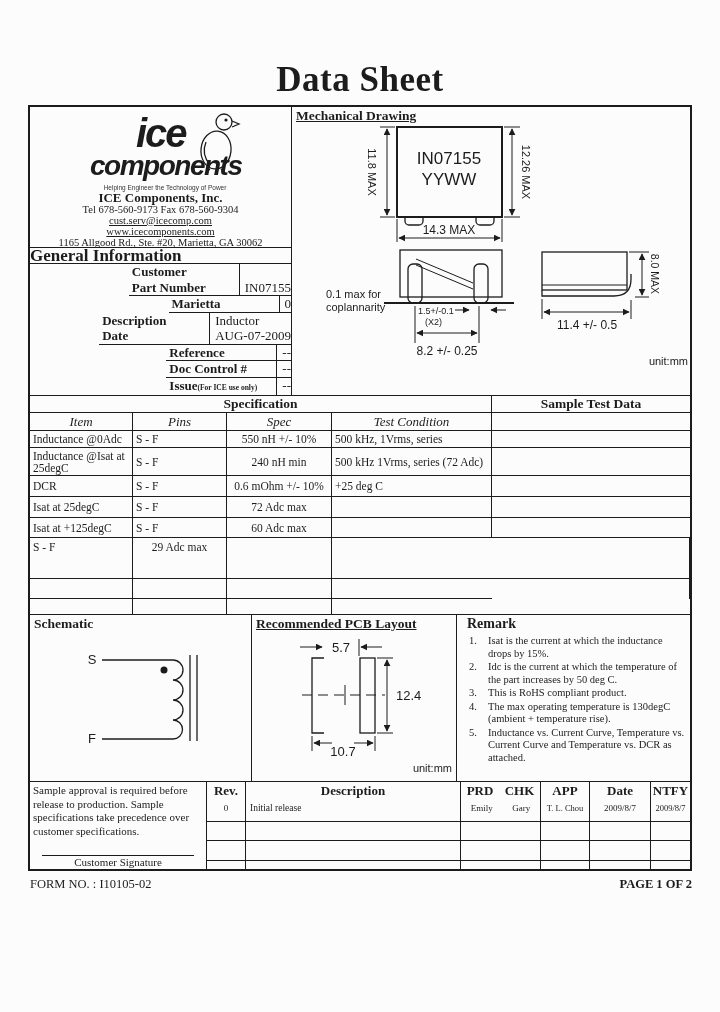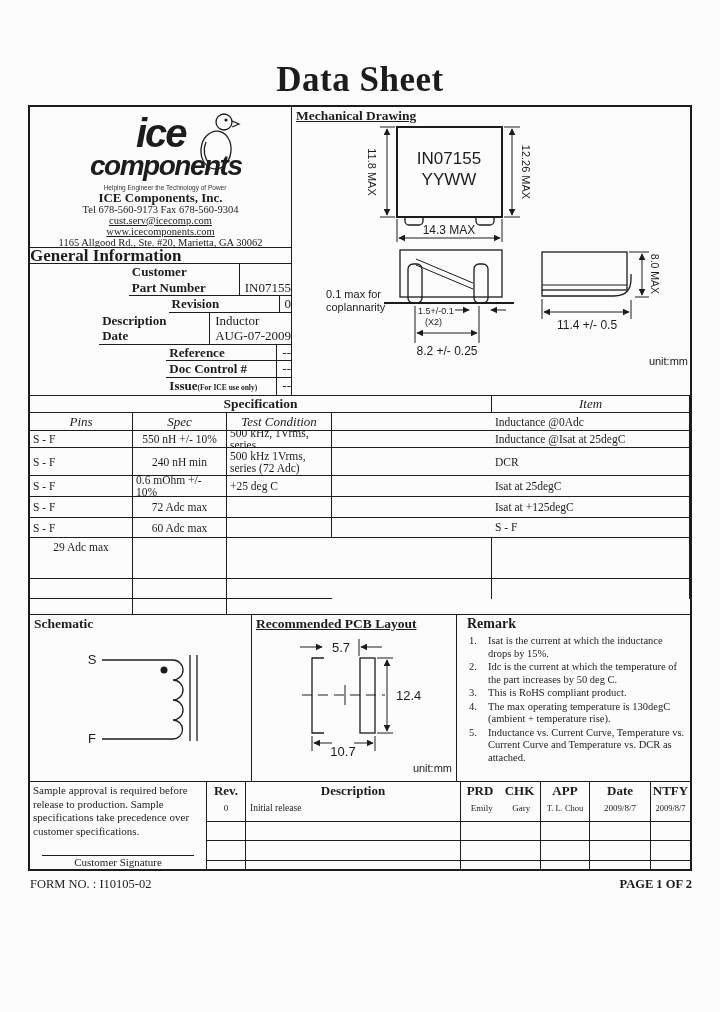--- a/index.html
+++ b/index.html
@@ -123,21 +123,21 @@
           <div class="gi-lab">
             <div>Customer</div>
             <div>Part Number</div>
           </div>
           <div class="gi-val">
             <div style="flex:1;"></div>
             <div>IN07155</div>
           </div>
         </div>
         <div class="gi-row g2">
-          <div class="gi-lab">Revision</div>
+          <div class="gi-lab">Marietta</div>
           <div class="gi-val">0</div>
         </div>
         <div class="gi-row g3">
           <div class="gi-lab">
             <div>Description</div>
             <div>Date</div>
           </div>
           <div class="gi-val">
             <div>Inductor</div>
             <div>AUG-07-2009</div>
@@ -237,20 +237,21 @@
           <line x1="339" y1="193" x2="339" y2="212" class="thin"></line>
           <line x1="252" y1="205" x2="337" y2="205" class="thin" marker-start="url(#ah1)" marker-end="url(#ah1)"></line>
         </g>
         <text x="295" y="222" text-anchor="middle" font-size="12" class="dt">11.4 +/- 0.5</text>
         <text x="396" y="258" text-anchor="end" font-size="11" class="dt">unit:mm</text>
       </svg>
     </div>
 
     <div class="abs specsec">
       <div class="sc ttl">Specification</div>
+      <div class="sc sttl nr">Sample Test Data</div>
 
       <div class="sc hd">Item</div>
       <div class="sc hd">Pins</div>
       <div class="sc hd">Spec</div>
       <div class="sc hd">Test Condition</div>
       <div class="sc nr"></div>
 
       <div class="sc">Inductance @0Adc</div>
       <div class="sc">S - F</div>
       <div class="sc ctr">550 nH +/- 10%</div>

